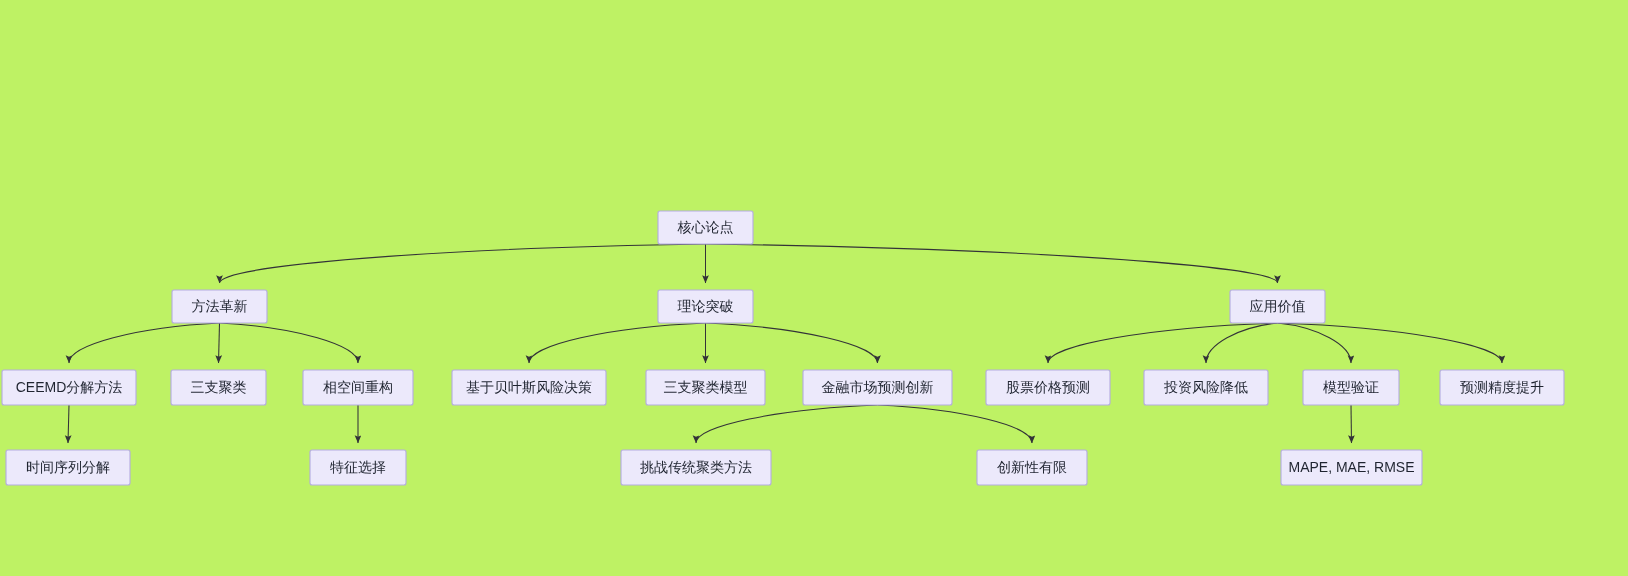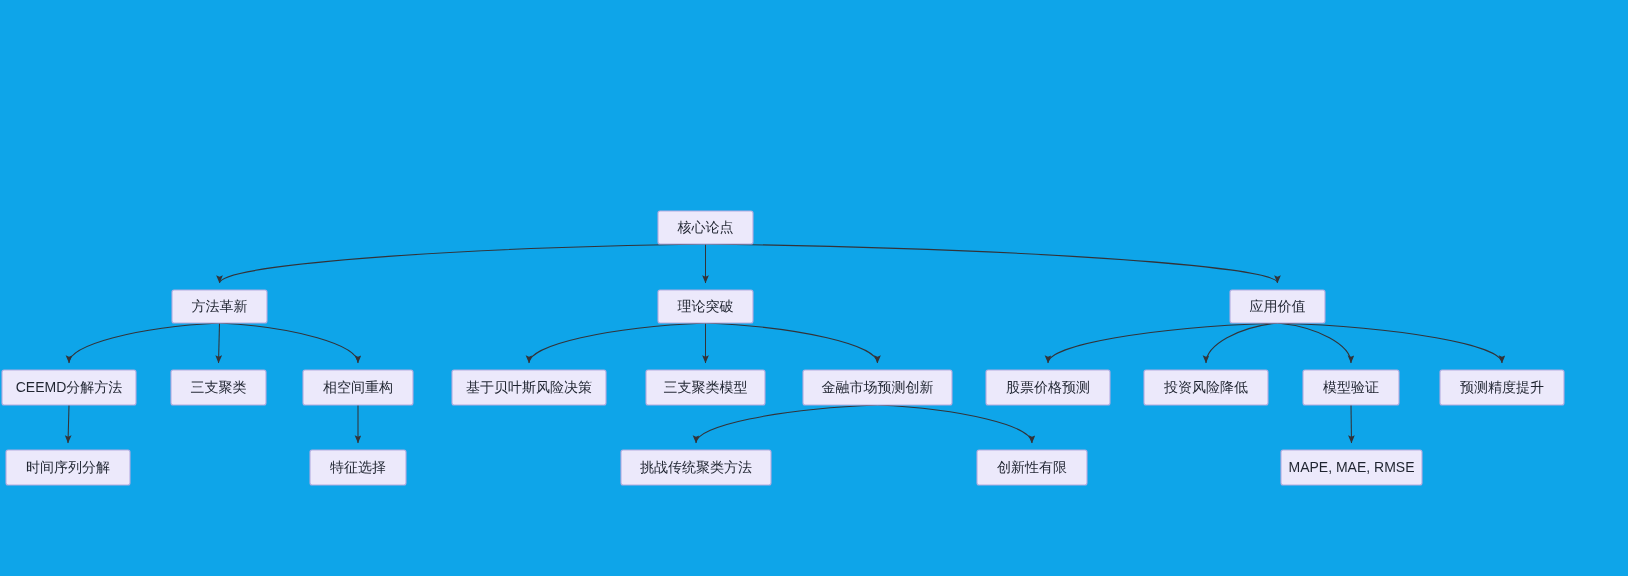--- a/index.html
+++ b/index.html
@@ -10,21 +10,21 @@
   body {
     width: 1628px;
     height: 576px;
     overflow: hidden;
     font-family: "Liberation Sans", "DejaVu Sans", sans-serif;
   }
   #diagram-root {
     position: relative;
     width: 1628px;
     height: 576px;
-    background: #0ea5e9;
+    background: #bef264;
   }
   svg#flow-svg {
     position: absolute;
     top: 0;
     left: 0;
     width: 1628px;
     height: 576px;
     display: block;
   }
   .node-rect {

